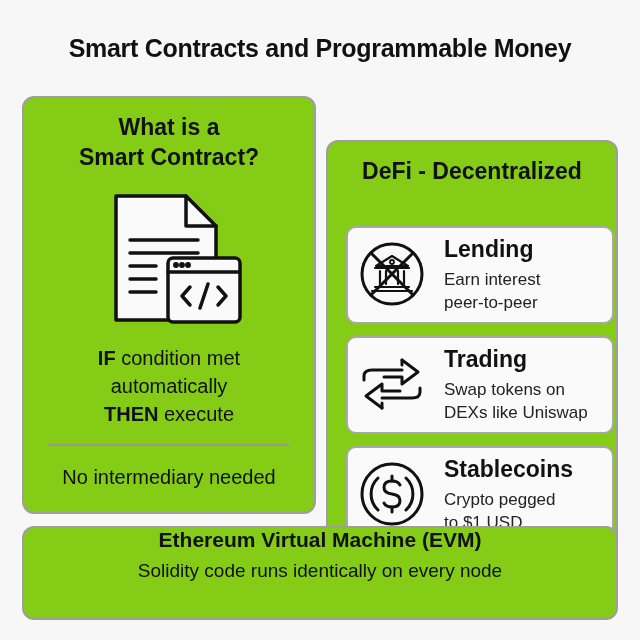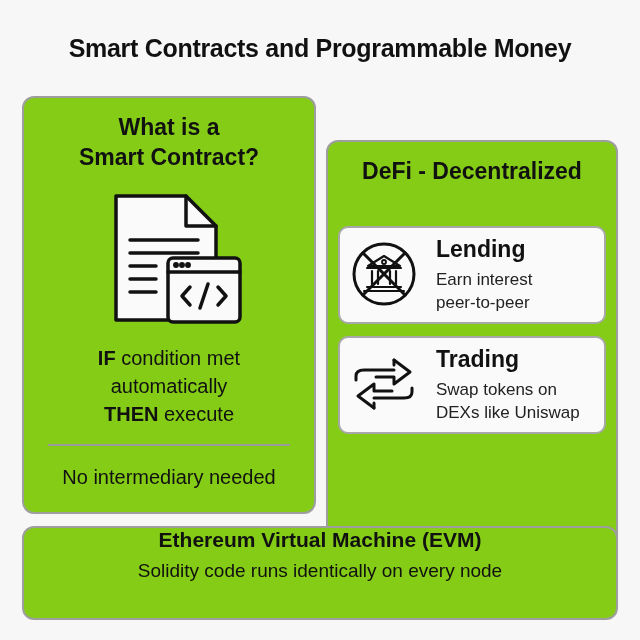--- a/index.html
+++ b/index.html
@@ -10,21 +10,21 @@
   #right{left:326px;top:96px;width:292px;height:418px;margin-top:44px;}
   #bottom{left:22px;top:526px;width:596px;height:94px;}
   .ptitle{text-align:center;font-weight:bold;font-size:23px;line-height:30px;}
   #left .ptitle{margin-top:14px;}
   #right .ptitle{margin-top:14px;}
   .doc-icon{position:absolute;left:84px;top:92px;width:140px;height:140px;}
   .cond{position:absolute;top:246px;left:0;width:100%;text-align:center;font-size:20px;line-height:28px;}
   .cond b{font-weight:bold;}
   .divider{position:absolute;left:24px;right:24px;top:346px;border-top:2px solid #9a9a9a;}
   .note{position:absolute;top:368px;left:0;width:100%;text-align:center;font-size:20px;}
-  .card{position:absolute;left:10px;width:268px;height:98px;background:#fafafa;border:2px solid #a8a8a8;border-radius:10px;box-sizing:border-box;}
+  .card{position:absolute;left:18px;width:268px;height:98px;background:#fafafa;border:2px solid #a8a8a8;border-radius:10px;box-sizing:border-box;}
   .card .ic{position:absolute;left:10px;top:12px;width:68px;height:68px;}
   .card .ct{position:absolute;left:96px;top:8px;font-size:23px;font-weight:bold;}
   .card .cd{position:absolute;left:96px;top:40px;font-size:17px;line-height:23px;color:#222;}
   #bottom .bt{text-align:center;font-size:21px;font-weight:bold;margin-top:0;}
   #bottom .bd{text-align:center;font-size:19px;margin-top:8px;}
 </style>
 </head>
 <body>
 
 <div class="title">Smart Contracts and Programmable Money</div>
@@ -96,18 +96,33 @@
       <path d="M24 58 L8 46 L24 34 V41 H42"></path>
       <path d="M24 58 V53"></path>
     </svg>
     <div class="ct">Trading</div>
     <div class="cd">
       <div>Swap tokens on</div>
       <div>DEXs like Uniswap</div>
     </div>
   </div>
 
+  <div class="card" style="top:304px;">
+    <svg class="ic" viewBox="0 0 68 68" fill="none" stroke="#111" stroke-width="3" stroke-linecap="round">
+      <circle cx="34" cy="34" r="30"></circle>
+      <path d="M20 18 A22 22 0 0 0 20 50"></path>
+      <path d="M48 18 A22 22 0 0 1 48 50"></path>
+      <path d="M42 25 Q40 21 34 21 Q26 21 26 27.5 Q26 33 34 34 Q42 35 42 40.5 Q42 47 34 47 Q28 47 26 43"></path>
+      <line x1="34" y1="16" x2="34" y2="21"></line>
+      <line x1="34" y1="47" x2="34" y2="52"></line>
+    </svg>
+    <div class="ct">Stablecoins</div>
+    <div class="cd">
+      <div>Crypto pegged</div>
+      <div>to $1 USD</div>
+    </div>
+  </div>
 </div>
 
 <div class="panel" id="bottom">
   <div class="bt">Ethereum Virtual Machine (EVM)</div>
   <div class="bd">Solidity code runs identically on every node</div>
 </div>
 
 </body></html>

